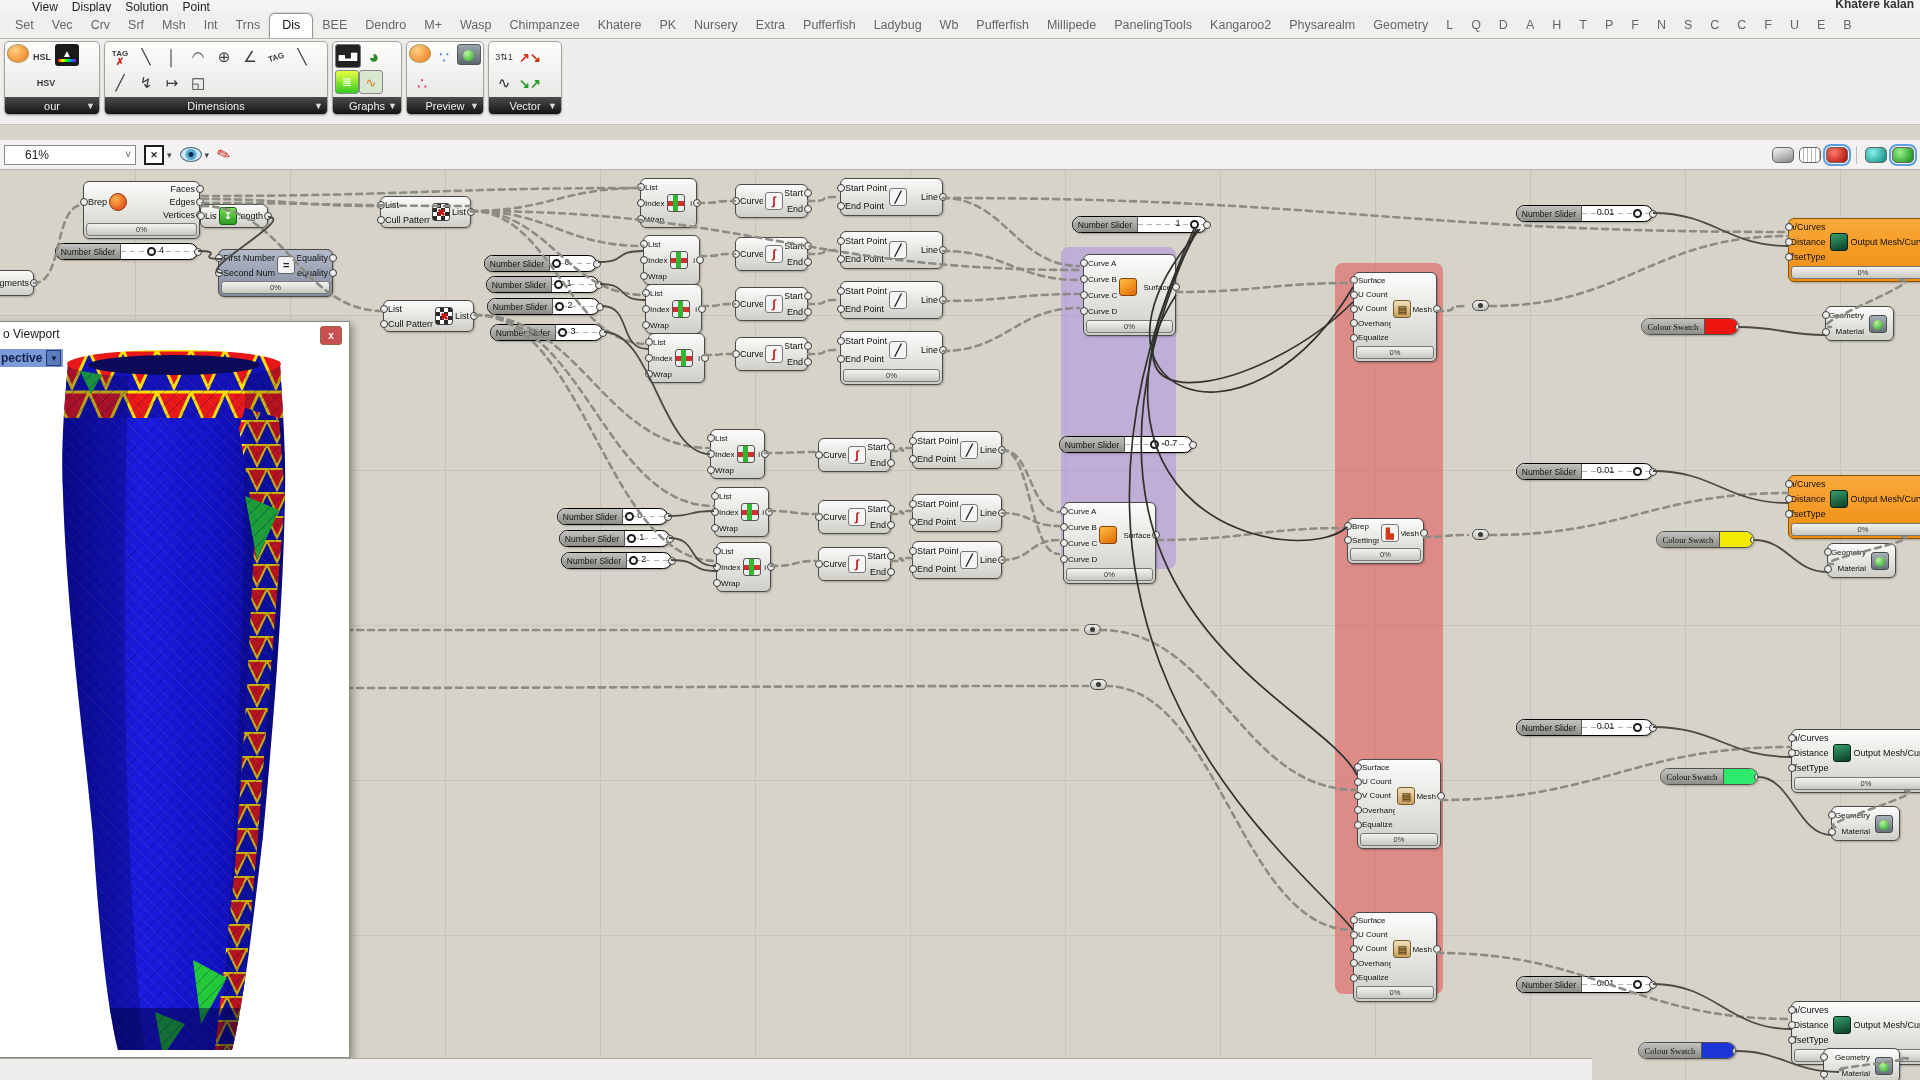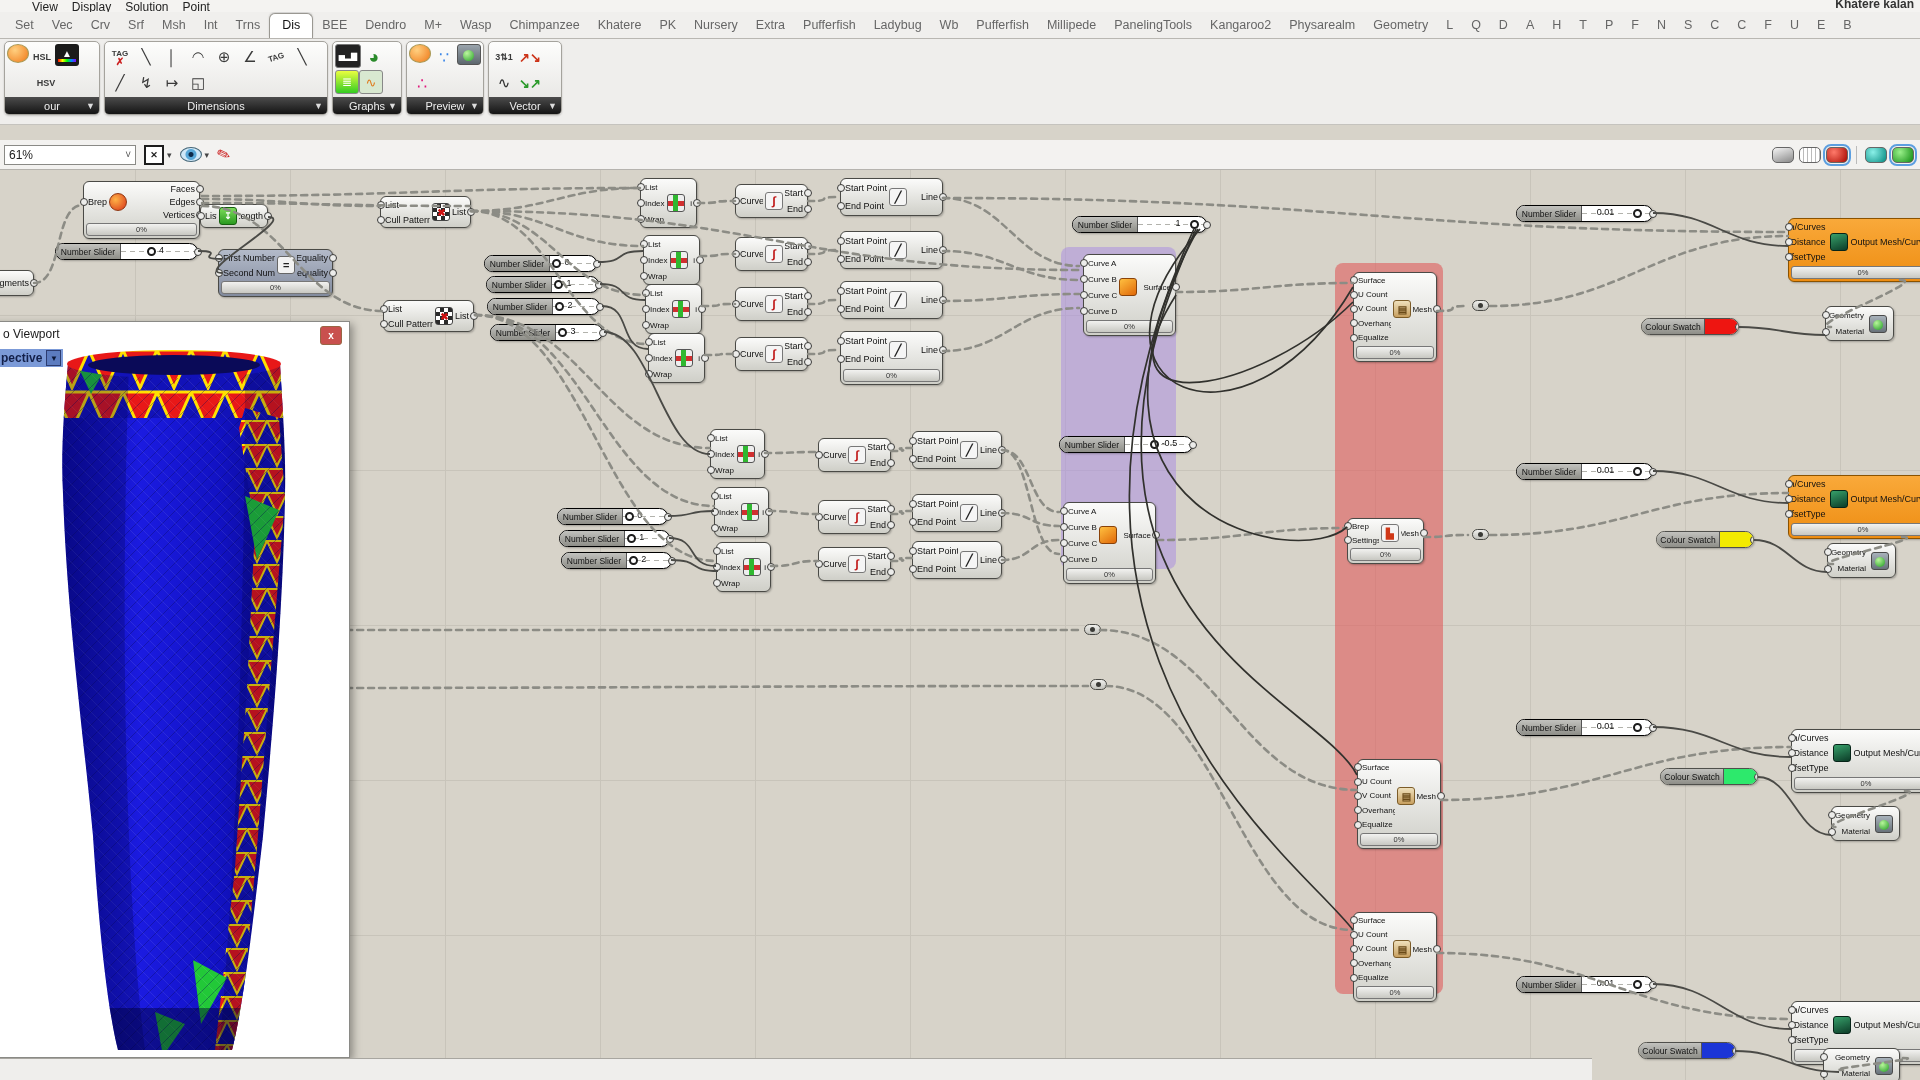--- a/index.html
+++ b/index.html
@@ -36,29 +36,29 @@
   .ric.hist{background:#222;border-radius:3px;color:#fff;font-size:8px;width:24px;height:22px;border:1px solid #777;}
   .ric.pie{color:#2a8a2a;font-size:18px;}
   .ric.gbar{background:linear-gradient(180deg,#eaff40,#33cc22);border-radius:3px;width:22px;height:22px;color:#fff;font-size:12px;border:1px solid #888;}
   .ric.lgraph{background:#d8e8d0;border-radius:3px;width:22px;height:22px;color:#e07818;font-size:13px;border:1px solid #888;}
   .ric.gem-o{background:radial-gradient(circle at 35% 30%,#ffd080,#f07818);border-radius:50%;width:20px;height:17px;border:1px solid #a95;}
   .ric.dots-b{color:#3b86e8;font-size:16px;}
   .ric.vp{background:linear-gradient(180deg,#9aa4ac,#5d676e);border-radius:3px;width:22px;height:19px;position:relative;border:1px solid #555;}
   .ric.vp::after{content:"";position:absolute;left:5px;top:5px;width:11px;height:11px;border-radius:50%;
     background:radial-gradient(circle at 35% 30%,#bdf5a0,#27a427);}
   .ric.dots-p{color:#e0187c;font-size:16px;}
-  .ric.sort{font-size:9px;font-weight:bold;}
+  .ric.sort{font-size:9px;font-weight:normal;}
   .ric.arr-r{color:#cc3318;font-size:13px;font-weight:bold;}
   .ric.squig{font-size:15px;color:#333;}
   .ric.arr-g{color:#2a9a2a;font-size:13px;font-weight:bold;}
   
   .ctoolbar{position:absolute;left:0;top:140px;width:1920px;height:30px;background:#f3f2f0;z-index:27;
     border-bottom:1px solid #b5b3ae;display:flex;align-items:center;padding-left:4px;box-sizing:border-box;}
   .combo{width:132px;height:20px;background:#fff;border:1px solid #8a8a86;display:flex;align-items:center;
-    font-size:12px;color:#222;padding-left:4px;box-sizing:border-box;position:relative;}
+    font-size:12px;color:#222;padding-left:20px;box-sizing:border-box;position:relative;}
   .combo .chev{position:absolute;right:4px;color:#555;font-size:10px;}
   .tbicon{margin-left:8px;display:flex;align-items:center;}
   .framex{width:16px;height:16px;border:2px solid #1d1d1d;display:flex;align-items:center;justify-content:center;
     font-size:9px;font-weight:bold;color:#1d1d1d;background:#fff;}
   .smallarr{font-size:9px;color:#444;margin-left:3px;}
   .eye{width:20px;height:13px;border:1px solid #467;border-radius:50%;
     background:radial-gradient(circle at 50% 50%,#0d2a4a 0 2px,#58a8d8 3px 5px,#cfe8f8 6px);}
   .quill{color:#c22;font-size:16px;transform:rotate(-20deg);}
   .rtools{margin-left:auto;display:flex;align-items:center;margin-right:6px;gap:5px;}
   .gem{width:22px;height:16px;border-radius:5px;border:1px solid #666;box-sizing:border-box;}
@@ -113,21 +113,21 @@
   .slider{position:absolute;height:17px;background:#fff;border:1px solid #000000;border-radius:9px;
     display:flex;box-shadow:1px 1px 2px rgba(0,0,0,.25);box-sizing:border-box;}
   .sl-label{width:64px;background:linear-gradient(180deg,#c2c2be,#8e8e88);border-right:1px solid #555;
     border-radius:8px 0 0 8px;font-size:8.5px;color:#111;display:flex;align-items:center;justify-content:center;white-space:nowrap;}
   .sl-track{flex:1;position:relative;border-radius:0 8px 8px 0;
     background-image:repeating-linear-gradient(to right,#b2b2ac 0 5px,transparent 5px 9px);
     background-size:100% 1px;background-position:0 50%;background-repeat:no-repeat;}
   .sl-knob{position:absolute;top:3px;width:9px;height:9px;border-radius:50%;border:2px solid #1c1c1c;background:#fff;box-sizing:border-box;}
   .sl-val{position:absolute;top:1px;font-size:9px;color:#111;white-space:nowrap;}
   .swatch{position:absolute;height:17px;border:1px solid #4f4f4b;border-radius:9px;display:flex;
-    box-shadow:1px 1px 2px rgba(0,0,0,.25);box-sizing:border-box;overflow:hidden;}
+    box-shadow:1px 1px 2px rgba(0,0,0,.25);box-sizing:border-box;overflow:hidden;font-family:Liberation Serif, serif;}
   .sw-label{width:62px;background:linear-gradient(180deg,#c2c2be,#8e8e88);font-size:8.5px;color:#111;
     display:flex;align-items:center;justify-content:center;border-right:1px solid #555;white-space:nowrap;}
   .sw-color{flex:1;}
   .relay{position:absolute;width:17px;height:11px;background:linear-gradient(180deg,#efefec,#c2c2bc);
     border:1px solid #4a4a46;border-radius:6px;box-sizing:border-box;}
   .relay::after{content:"";position:absolute;left:5px;top:2px;width:5px;height:5px;border-radius:50%;background:#3a3a36;}
   
   .vpwin{position:absolute;left:-14px;top:321px;width:364px;height:737px;background:#fff;border:1px solid #8a8a86;
     box-shadow:3px 3px 8px rgba(0,0,0,.35);z-index:6;box-sizing:border-box;}
   .vp-title{height:24px;display:flex;align-items:center;font-size:12px;color:#1a1a1a;padding-left:16px;position:relative;}
@@ -1144,21 +1144,21 @@
       <div class="sl-track">
         <div class="sl-knob" style="left: 52.44px;"></div>
         <div class="sl-val" style="left: 37.44px;">1</div>
       </div>
       <div class="port" style="left: 130px; top: 4px;"></div>
     </div>
     <div class="slider" style="left: 1059px; top: 436px; width: 134px;">
       <div class="sl-label">Number Slider</div>
       <div class="sl-track">
         <div class="sl-knob" style="left: 24.64px;"></div>
-        <div class="sl-val" style="left: 36.64px;">-0.5</div>
+        <div class="sl-val" style="left: 36.64px;">-0.7</div>
       </div>
       <div class="port" style="left: 129px; top: 4px;"></div>
     </div>
     <div class="slider" style="left: 557px; top: 508px; width: 111px;">
       <div class="sl-label">Number Slider</div>
       <div class="sl-track">
         <div class="sl-knob" style="left: 2.31px;"></div>
         <div class="sl-val" style="left: 14.31px;">0</div>
       </div>
       <div class="port" style="left: 106px; top: 4px;"></div>

